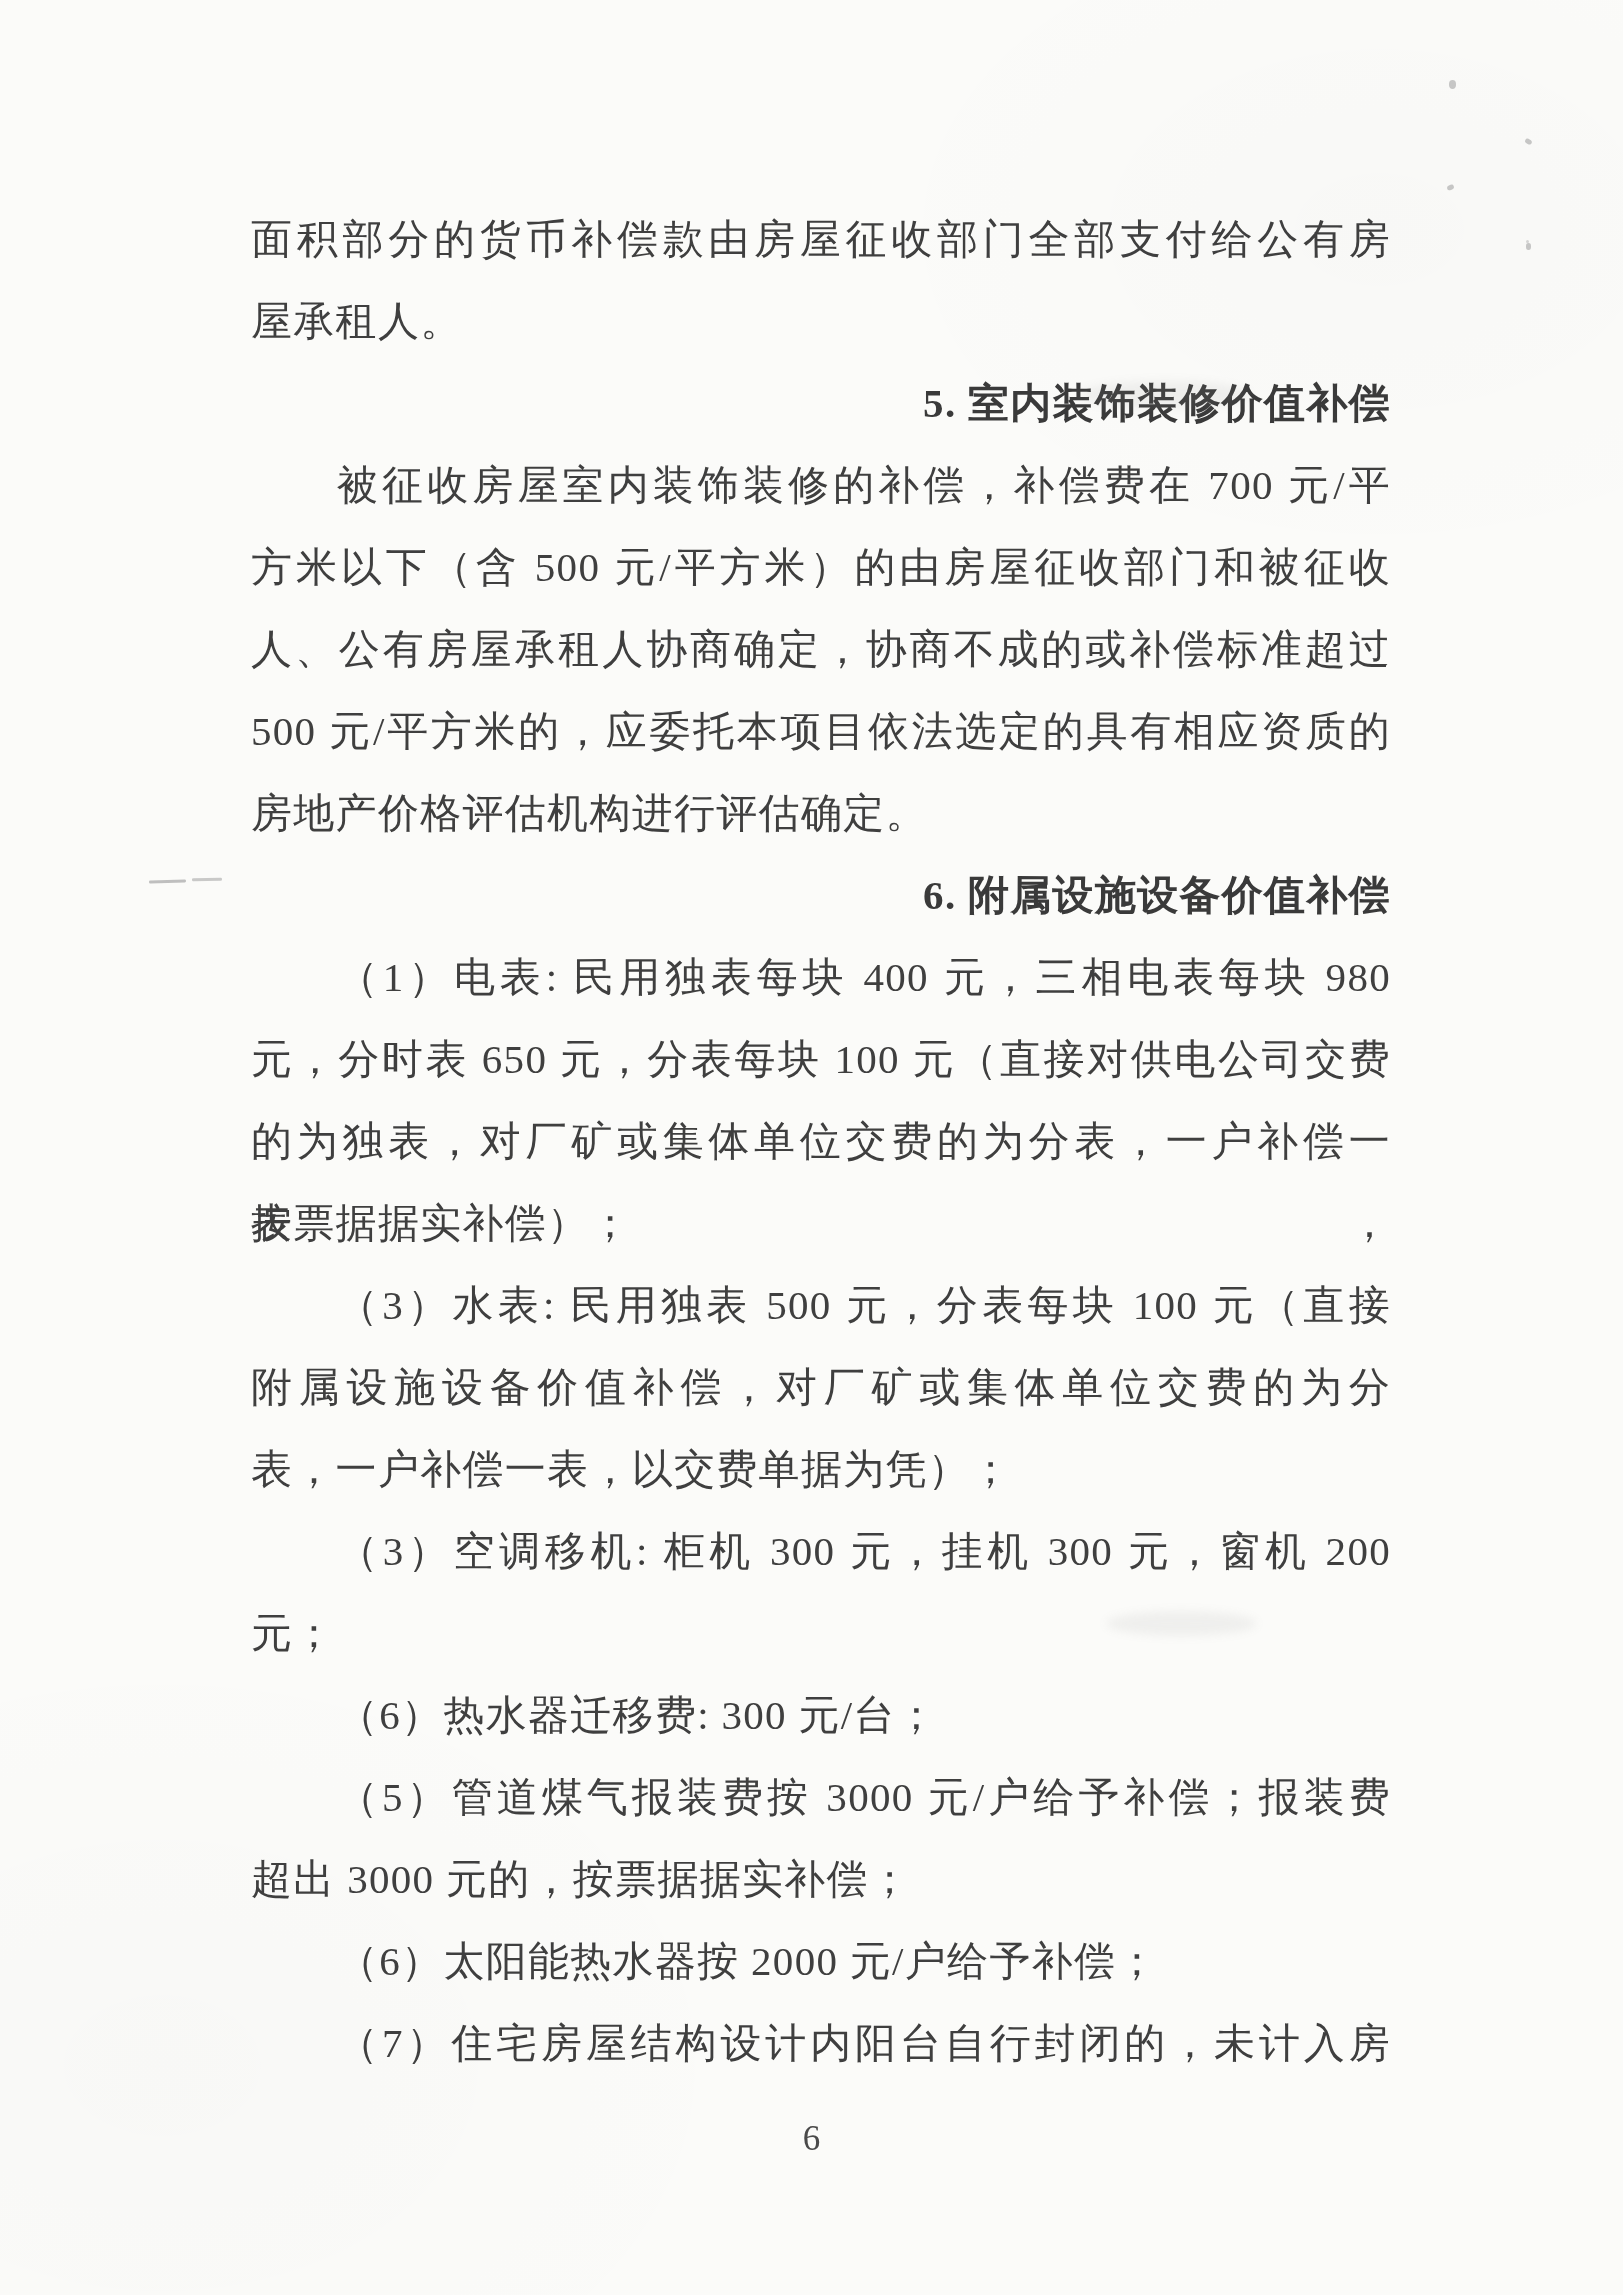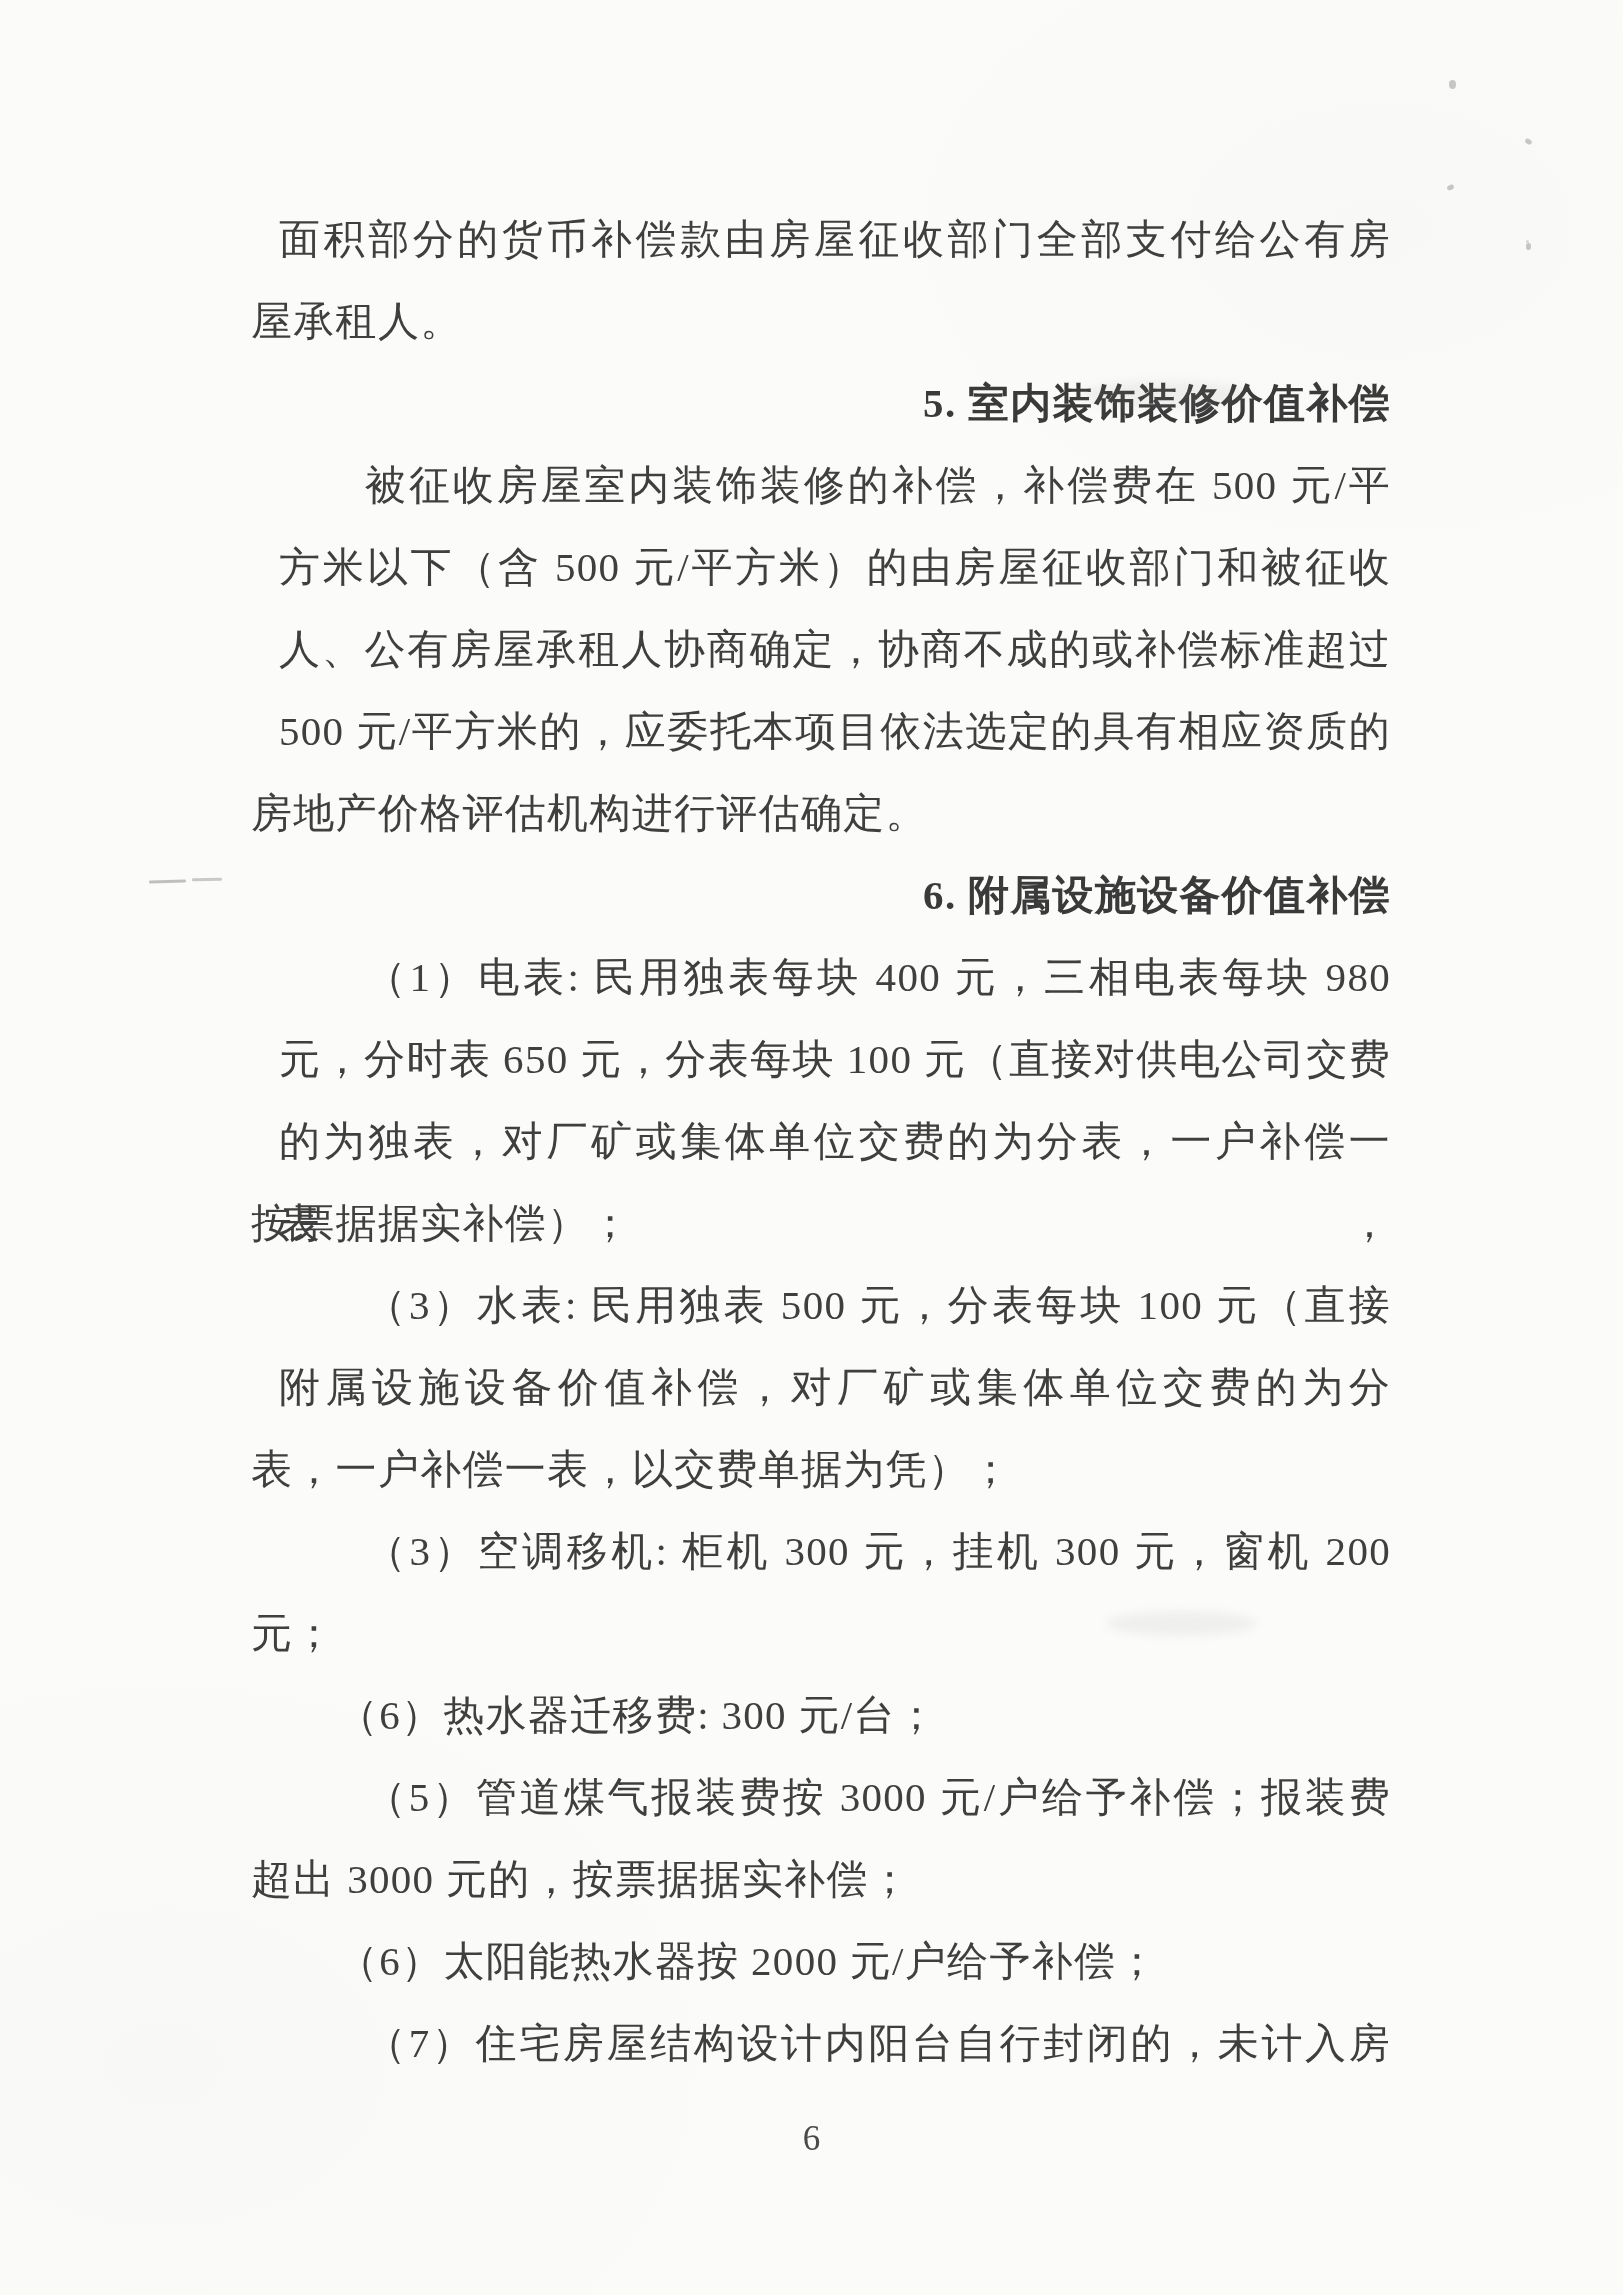--- a/index.html
+++ b/index.html
@@ -35,21 +35,20 @@
     line-height: 82px;
     height: 82px;
     letter-spacing: 1.3px;
     white-space: nowrap;
   }
   .line.justify {
     white-space: normal;
     text-align: justify;
     text-align-last: justify;
     text-justify: inter-ideograph;
-    margin-left: 28px;
   }
   .line.indent {
     text-indent: 86px;
   }
   .line.heading {
     font-weight: bold;
     color: #3a3a3a;
     text-align: right;
   }
   .page-number {
@@ -105,21 +104,21 @@
 </style>
 </head>
 <body>
 
 <div class="scan-tone"></div>
 
 <div class="doc">
   <div class="line justify">面积部分的货币补偿款由房屋征收部门全部支付给公有房</div>
   <div class="line">屋承租人。</div>
   <div class="line indent heading">5. 室内装饰装修价值补偿</div>
-  <div class="line justify indent">被征收房屋室内装饰装修的补偿，补偿费在 500 元/平</div>
+  <div class="line justify indent">被征收房屋室内装饰装修的补偿，补偿费在 700 元/平</div>
   <div class="line justify">方米以下（含 500 元/平方米）的由房屋征收部门和被征收</div>
   <div class="line justify">人、公有房屋承租人协商确定，协商不成的或补偿标准超过</div>
   <div class="line justify">500 元/平方米的，应委托本项目依法选定的具有相应资质的</div>
   <div class="line">房地产价格评估机构进行评估确定。</div>
   <div class="line indent heading">6. 附属设施设备价值补偿</div>
   <div class="line justify indent">（1）电表: 民用独表每块 400 元，三相电表每块 980</div>
   <div class="line justify">元，分时表 650 元，分表每块 100 元（直接对供电公司交费</div>
   <div class="line justify">的为独表，对厂矿或集体单位交费的为分表，一户补偿一表，</div>
   <div class="line">按票据据实补偿）；</div>
   <div class="line justify indent">（3）水表: 民用独表 500 元，分表每块 100 元（直接</div>

